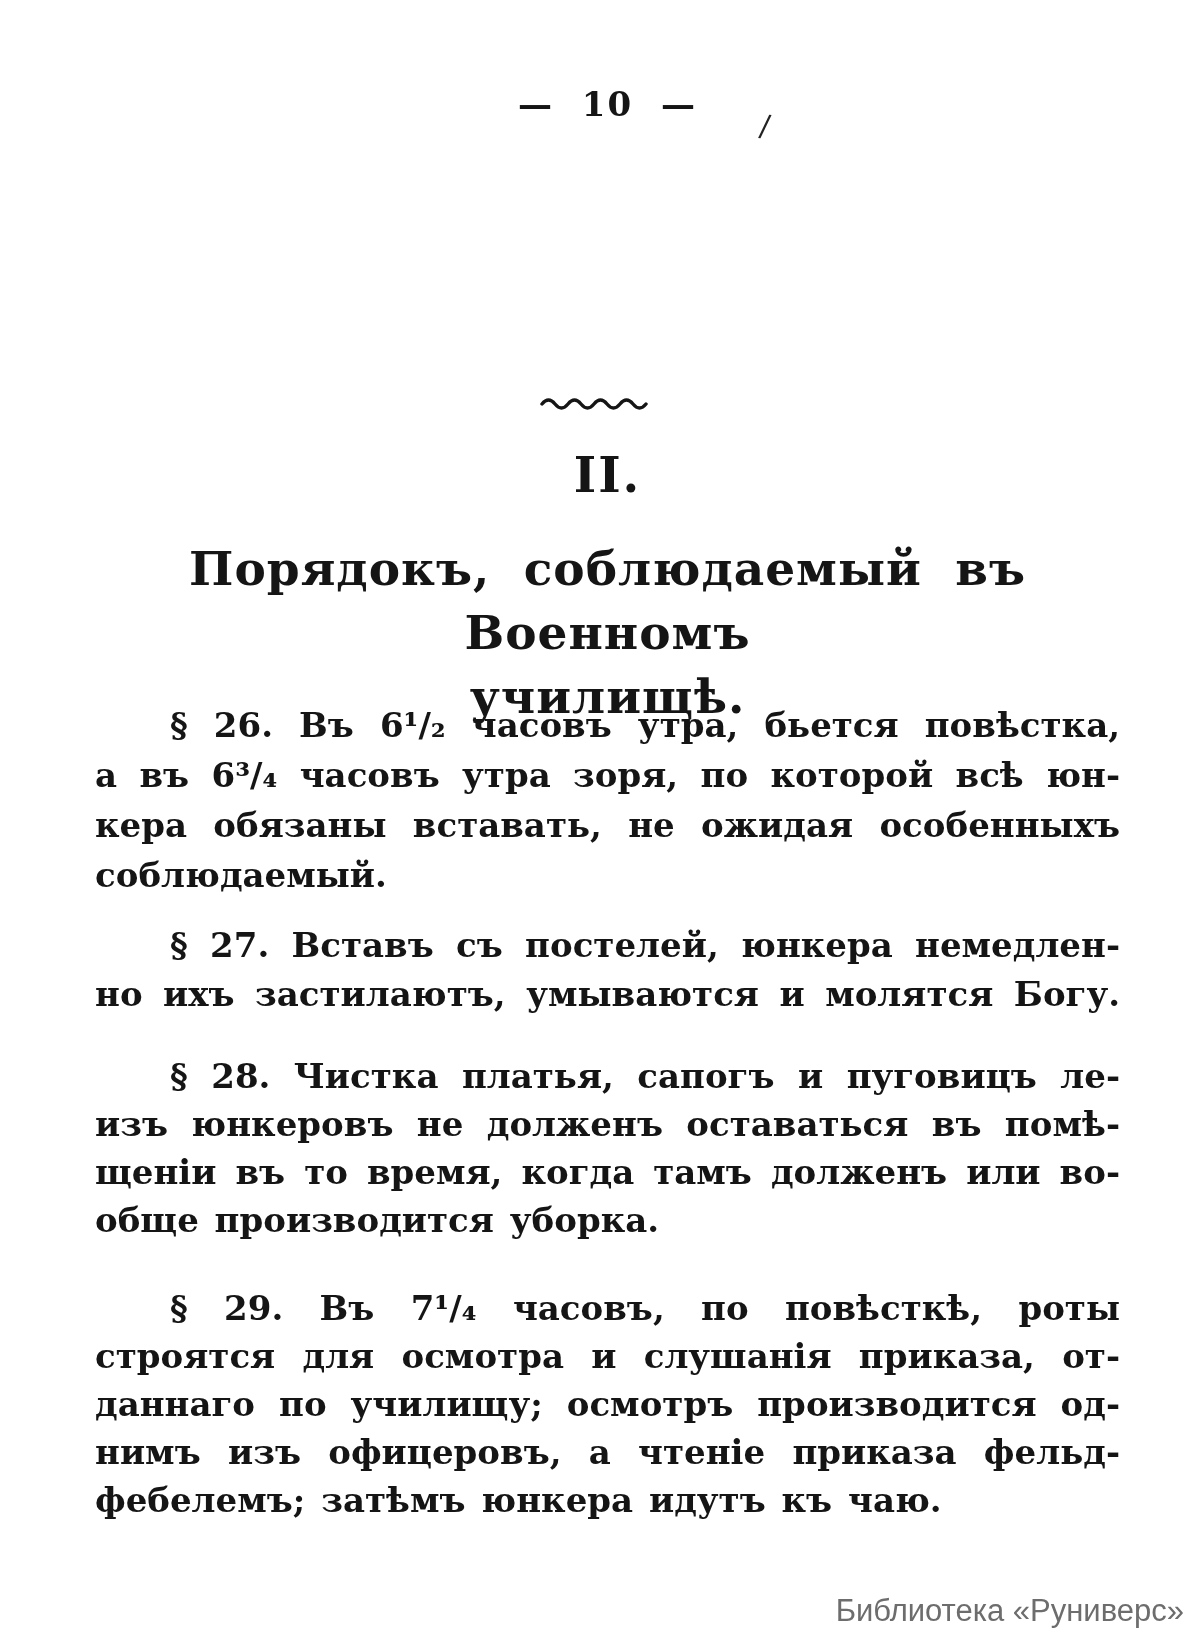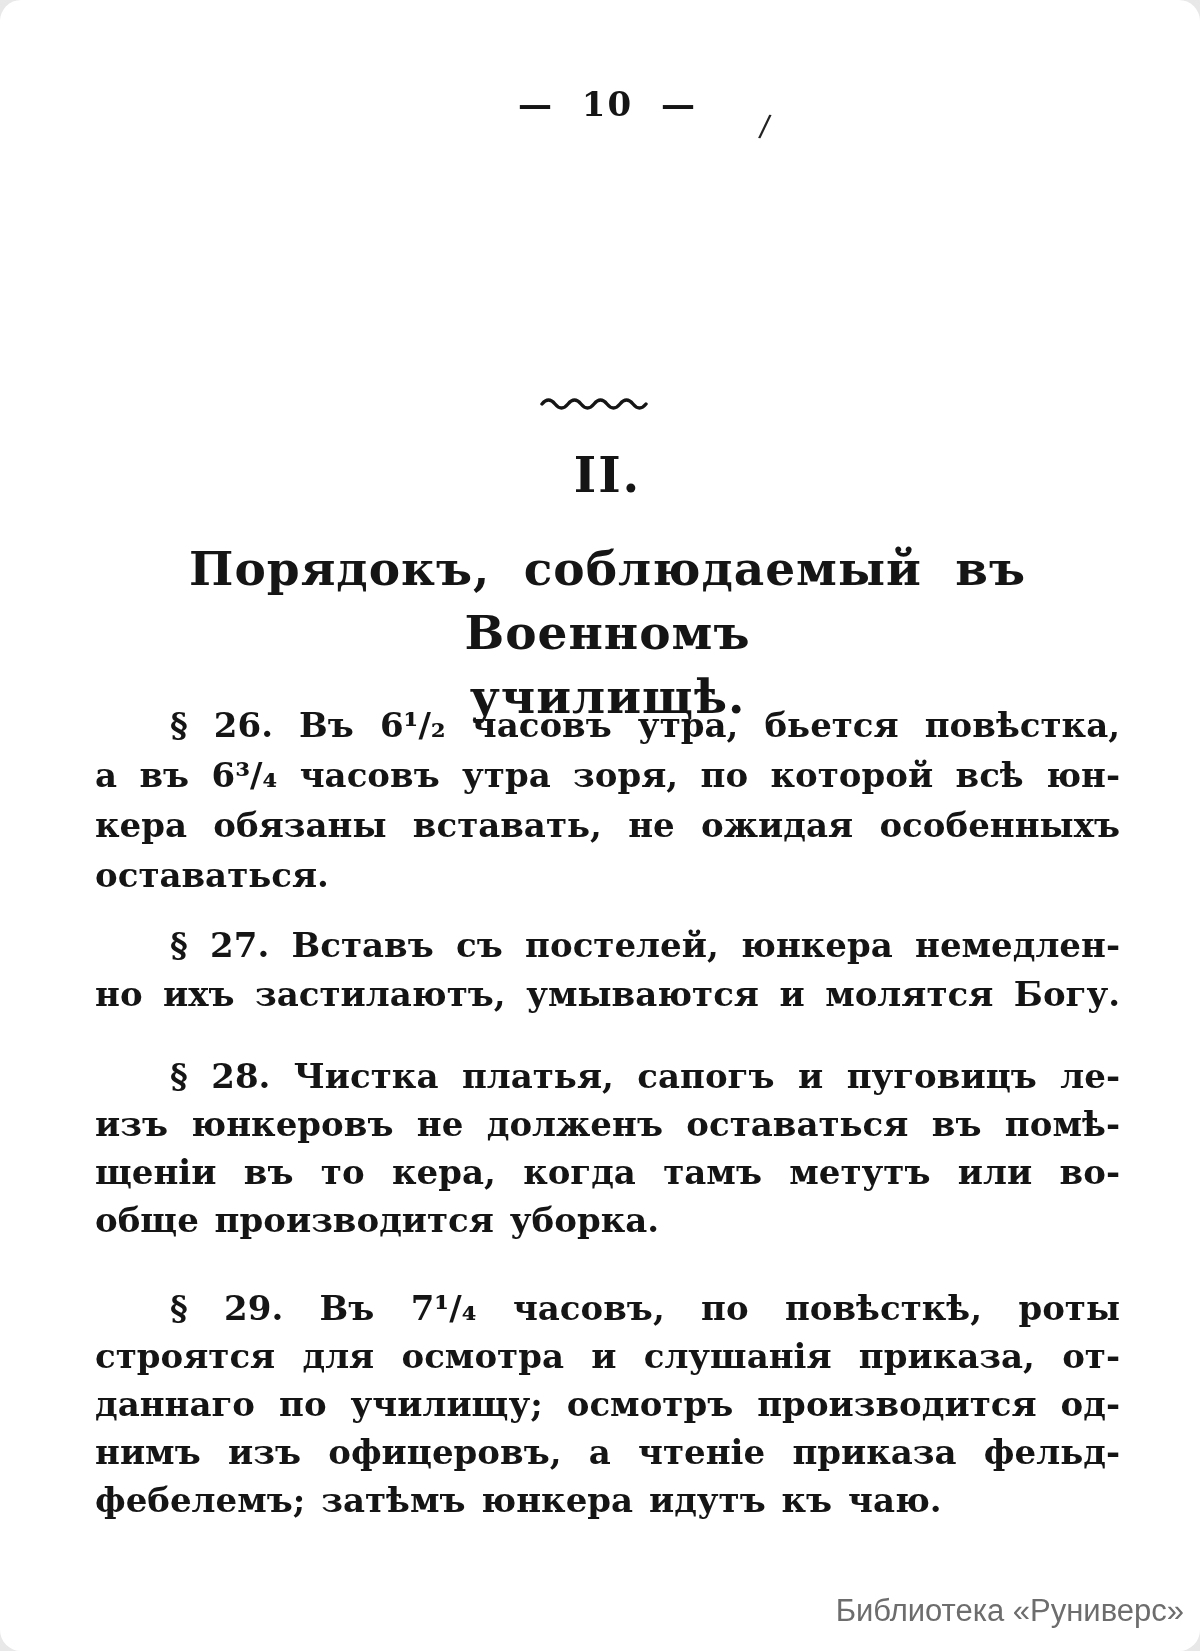--- a/index.html
+++ b/index.html
@@ -5,21 +5,20 @@
   html, body { margin: 0; padding: 0; background: #e8e8e8; }
   .page {
     position: relative;
     width: 1200px;
     height: 1651px;
     margin: 0 auto;
     background: #ffffff;
     overflow: hidden;
     font-family: "DejaVu Serif", serif;
     color: #151515;
-    border-radius: 21px;
   }
   .centerband {
     position: absolute;
     left: 95px;
     width: 1025px;
     text-align: center;
     font-weight: 700;
   }
   .pageno {
     top: 84px;
@@ -103,32 +102,32 @@
 
   <div class="centerband title">
     <div>Порядокъ, соблюдаемый въ Военномъ</div>
     <div>училищѣ.</div>
   </div>
 
   <div class="par p26">
     <div class="line">§ 26. Въ 6¹/₂ часовъ утра, бьется повѣстка,</div>
     <div class="line">а въ 6³/₄ часовъ утра зоря, по которой всѣ юн-</div>
     <div class="line">кера обязаны вставать, не ожидая особенныхъ</div>
-    <div class="line">оставаться.</div>
+    <div class="line">соблюдаемый.</div>
   </div>
 
   <div class="par p27 justify-last">
     <div class="line">§ 27. Вставъ съ постелей, юнкера немедлен-</div>
     <div class="line">но ихъ застилаютъ, умываются и молятся Богу.</div>
   </div>
 
   <div class="par p28">
     <div class="line">§ 28. Чистка платья, сапогъ и пуговицъ ле-</div>
     <div class="line">изъ юнкеровъ не долженъ оставаться въ помѣ-</div>
-    <div class="line">щеніи въ то кера, когда тамъ метутъ или во-</div>
+    <div class="line">щеніи въ то время, когда тамъ долженъ или во-</div>
     <div class="line">обще производится уборка.</div>
   </div>
 
   <div class="par p29">
     <div class="line">§ 29. Въ 7¹/₄ часовъ, по повѣсткѣ, роты</div>
     <div class="line">строятся для осмотра и слушанія приказа, от-</div>
     <div class="line">даннаго по училищу; осмотръ производится од-</div>
     <div class="line">нимъ изъ офицеровъ, а чтеніе приказа фельд-</div>
     <div class="line">фебелемъ; затѣмъ юнкера идутъ къ чаю.</div>
   </div>

